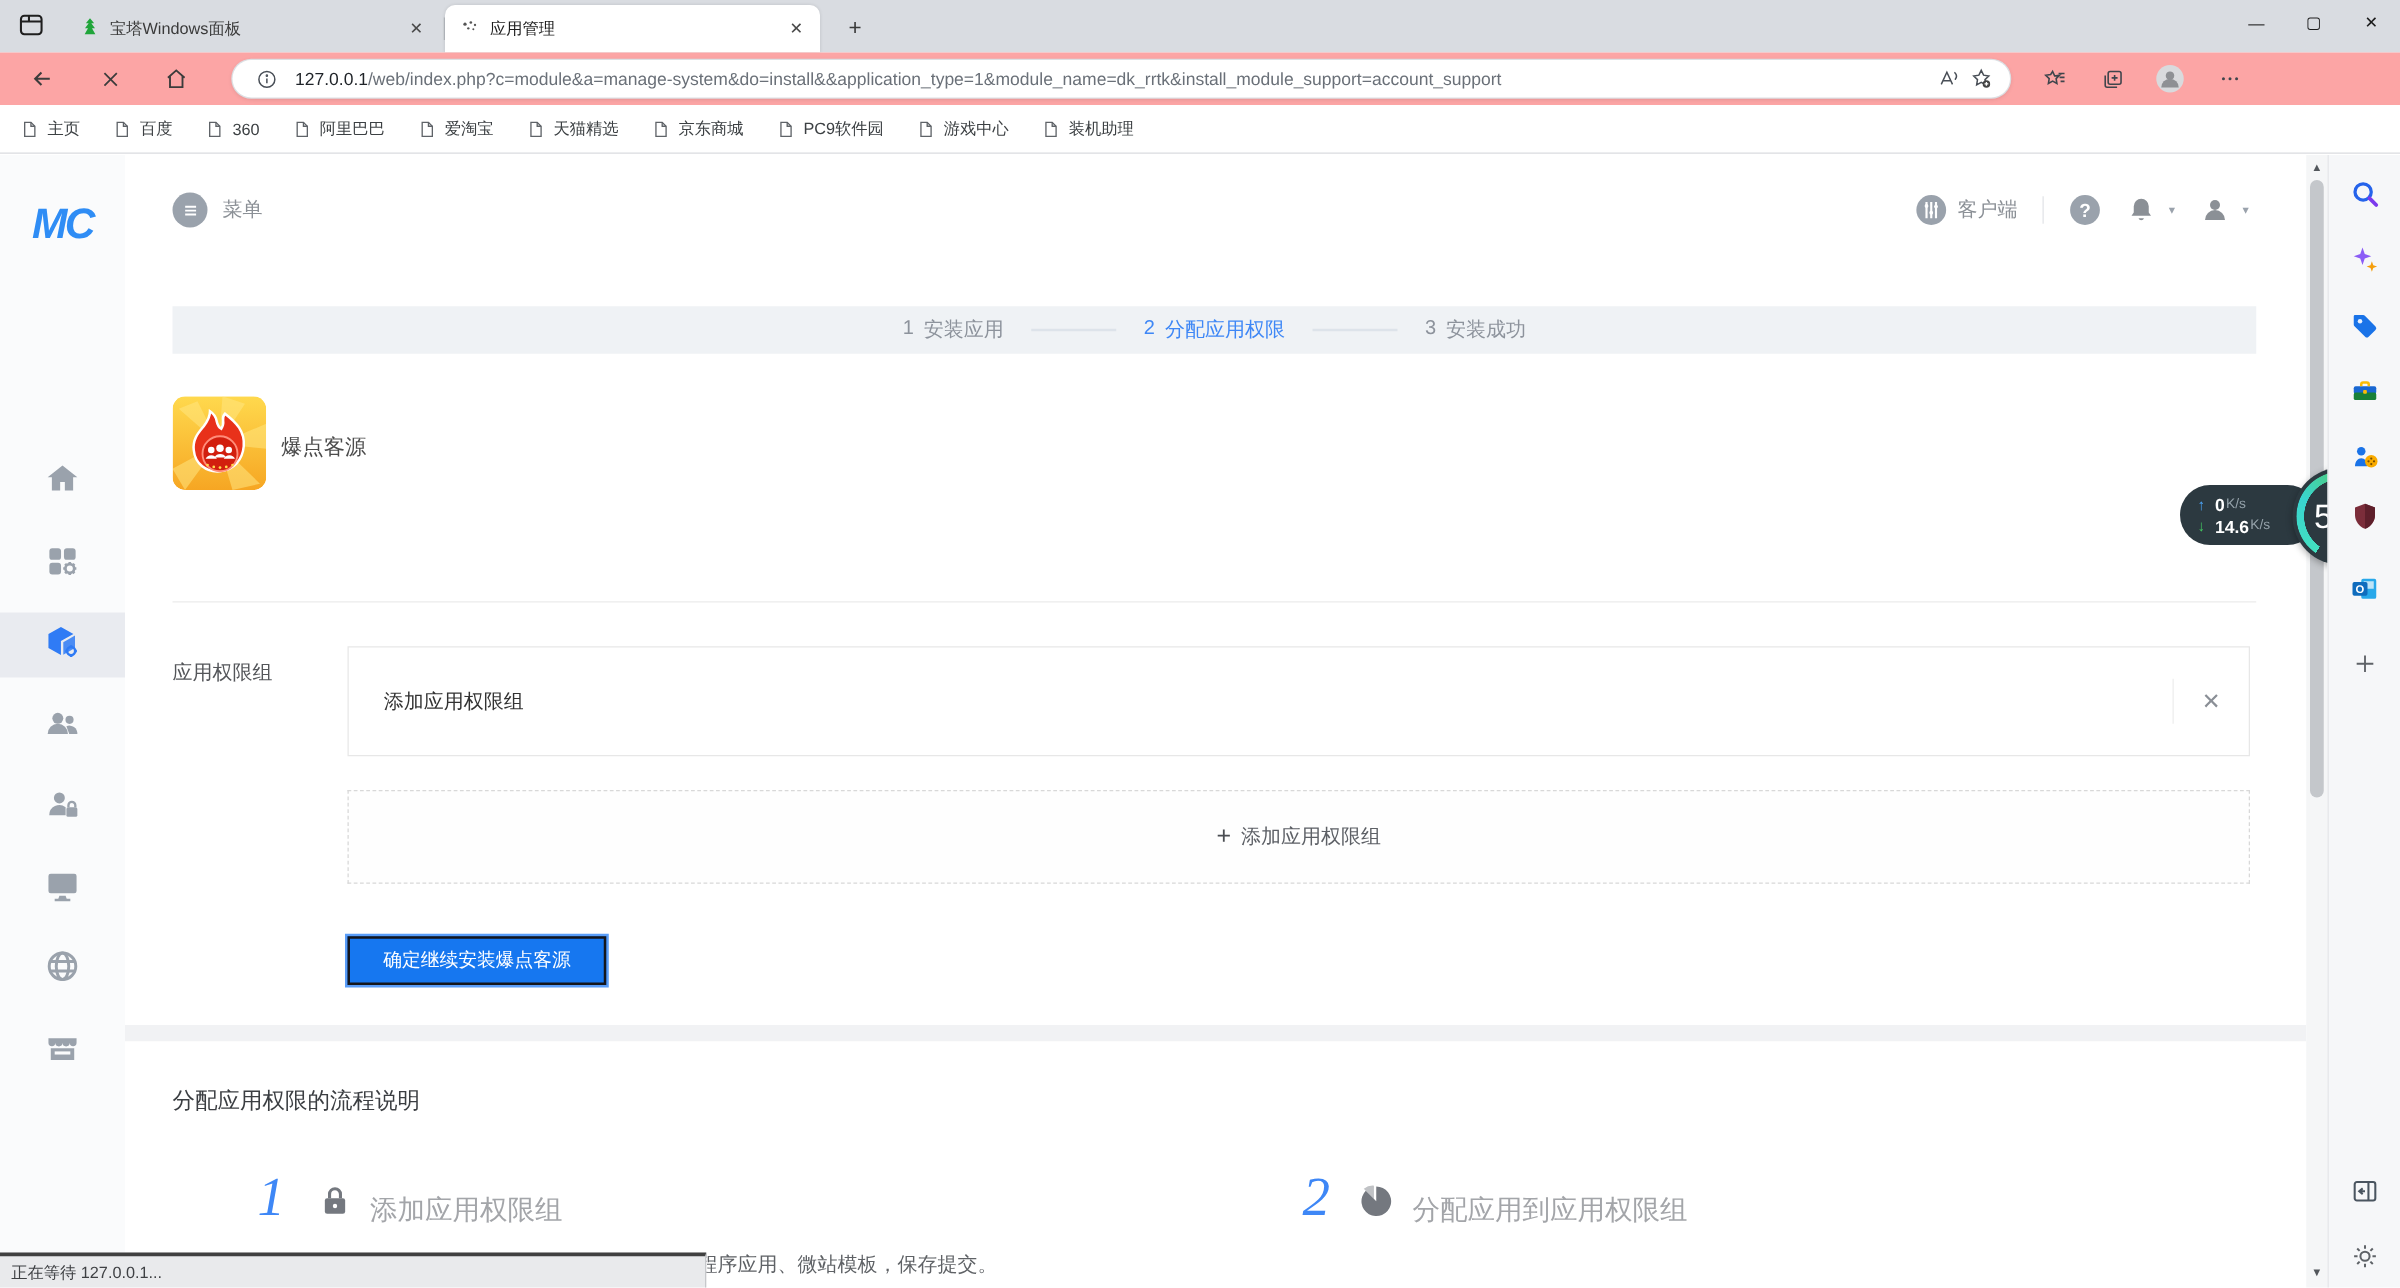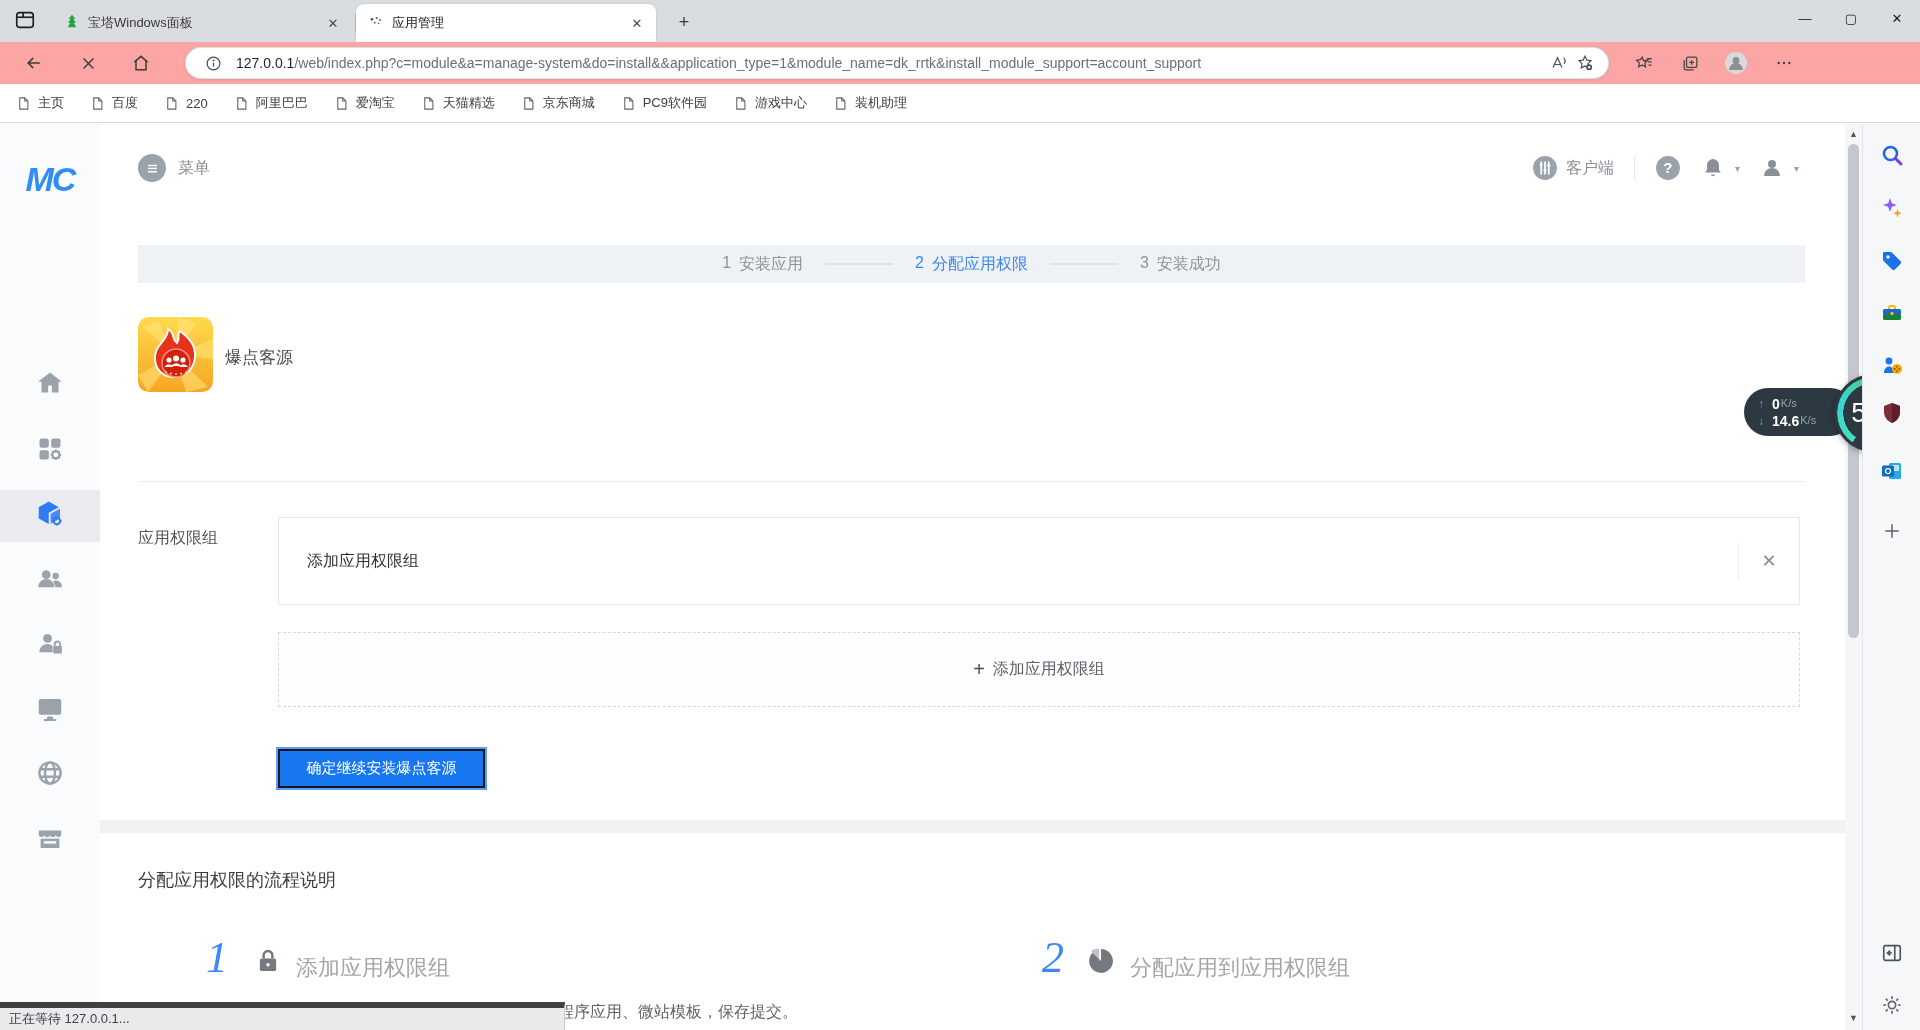--- a/index.html
+++ b/index.html
@@ -72,21 +72,21 @@
 
   #band { position:absolute; left:0; top:696px; width:1745px; height:13px; background:#f1f2f4; }
 
   #guide-title { position:absolute; left:38px; top:744px; font-size:18px; color:#3b3e42; }
   .gnum { position:absolute; top:808px; font-size:44px; font-style:italic; color:#3e87f6; font-family:"Liberation Serif","DejaVu Serif",serif; }
   .gicon { position:absolute; top:822px; color:#74787f; }
   .gtitle { position:absolute; top:829px; font-size:22px; color:#a3a5a9; }
   .gdesc { position:absolute; top:878px; font-size:16px; color:#5f6266; }
 
   
-  #statusbar { position:absolute; left:0; top:1002px; width:565px; height:28px; background:#e9eaec; border-top:6px solid #404040; border-right:1px solid #c6c8cb; display:flex; align-items:center; padding-left:9px; font-size:13px; color:#3f4144; z-index:70; }
+  #statusbar { position:absolute; left:0; top:1002px; width:565px; height:28px; background:#e9eaec; border-top:3px solid #404040; border-right:1px solid #c6c8cb; display:flex; align-items:center; padding-left:9px; font-size:13px; color:#3f4144; z-index:70; }
 
   
   #scrollbar { position:absolute; left:1845px; top:124px; width:17px; height:906px; background:#f5f6f7; z-index:40; }
   #scrollbar .arrow { position:absolute; left:0; width:17px; height:16px; display:flex; align-items:center; justify-content:center; color:#53575c; font-size:9px; cursor:pointer; }
   #thumb { position:absolute; left:3px; top:20px; width:11px; height:494px; background:#c4c7cb; border-radius:6px; cursor:pointer; }
 
   
   #edgebar { position:absolute; left:1862px; top:124px; width:58px; height:906px; background:#f6f7f9; border-left:1px solid #e4e5e8; z-index:60; }
   .eicon { position:absolute; left:16px; width:26px; height:26px; display:flex; align-items:center; justify-content:center; cursor:pointer; }
 
@@ -226,21 +226,21 @@
         <path d="M6 3h8l5 5v13H6z"></path>
         <path d="M14 3v5h5"></path>
       </svg>
       <span>百度</span>
     </span>
   <span class="bm">
       <svg width="15" height="15" viewBox="0 0 24 24" fill="none" stroke="currentColor" stroke-width="1.7">
         <path d="M6 3h8l5 5v13H6z"></path>
         <path d="M14 3v5h5"></path>
       </svg>
-      <span>220</span>
+      <span>360</span>
     </span>
   <span class="bm">
       <svg width="15" height="15" viewBox="0 0 24 24" fill="none" stroke="currentColor" stroke-width="1.7">
         <path d="M6 3h8l5 5v13H6z"></path>
         <path d="M14 3v5h5"></path>
       </svg>
       <span>阿里巴巴</span>
     </span>
   <span class="bm">
       <svg width="15" height="15" viewBox="0 0 24 24" fill="none" stroke="currentColor" stroke-width="1.7">

